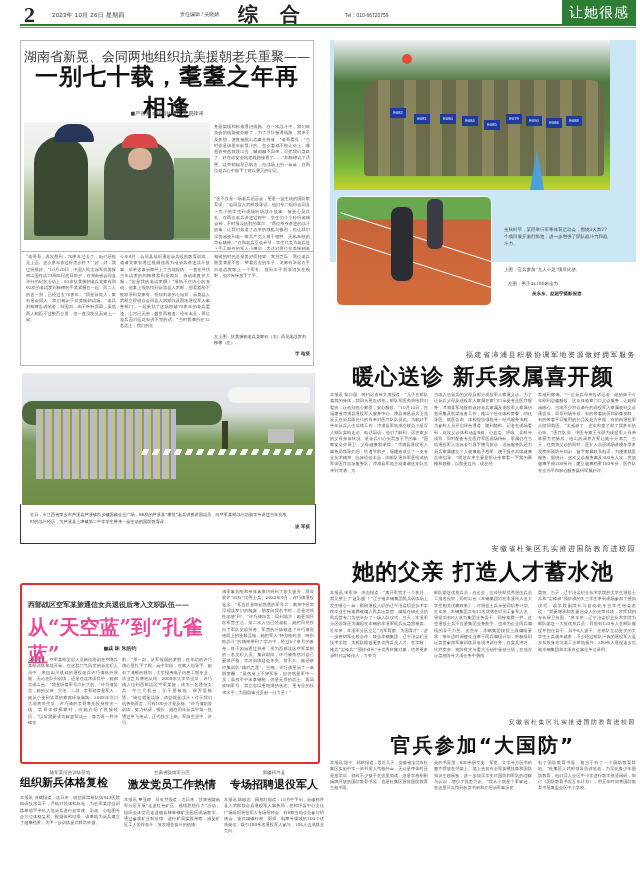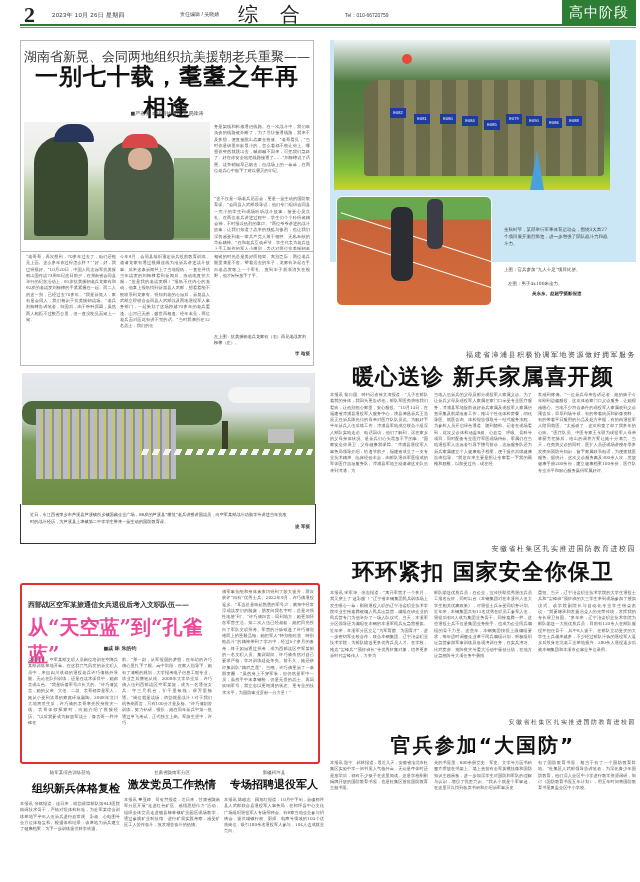--- a/index.html
+++ b/index.html
@@ -2,21 +2,21 @@
 <html><head>
 <meta charset="utf-8">
 <style>
 *{box-sizing:border-box;margin:0;padding:0}
 html,body{width:640px;height:882px;background:#fff;overflow:hidden}
 body{position:relative;font-family:"DejaVu Serif",serif;color:#222}
 .abs{position:absolute}
 .hdr-num{left:24px;top:2px;font-size:22px;font-family:"Liberation Serif",serif;font-weight:bold;color:#222}
 .hdr-date{left:52px;top:11px;font-size:6px;font-family:"Liberation Sans",sans-serif;color:#333;letter-spacing:0.3px}
 .hdr-editor{left:180px;top:11px;font-size:5px;font-family:"Liberation Sans",sans-serif;color:#444}
-.hdr-sec{left:238px;top:1px;font-size:20px;font-weight:normal;font-family:"DejaVu Sans",sans-serif;letter-spacing:22px;color:#222}
+.hdr-sec{left:238px;top:1px;font-size:20px;font-weight:bold;font-family:"DejaVu Sans",sans-serif;letter-spacing:22px;color:#222}
 .hdr-tel{left:345px;top:12px;font-size:5px;font-family:"Liberation Sans",sans-serif;color:#444}
 .hdr-logo{left:562px;top:0;width:74px;height:24px;background:#2e7d34;color:#fff;font-size:14px;text-align:center;line-height:24px;font-family:"DejaVu Serif",serif;letter-spacing:1px}
 .hdr-rule{left:20px;top:24px;width:616px;height:2px;background:#2e7d34}
 .hdr-rule2{left:20px;top:27px;width:616px;height:0.5px;background:#888}
 
 .box1{left:20px;top:40px;width:294px;height:212px;border:1.5px solid #bbb}
 .kicker{font-size:13px;text-align:right;color:#333;font-weight:normal}
 .big-title{font-family:"DejaVu Sans",sans-serif;font-weight:bold;text-align:center;color:#111;letter-spacing:1px}
 .byline{font-size:5px;text-align:center;color:#444}
 .col{font-size:4.2px;line-height:6.3px;color:#555;text-align:justify;overflow:hidden;word-break:break-all}
@@ -32,21 +32,21 @@
 .redbox{left:20px;top:583px;width:300px;height:181px;border:2px solid #e03030;border-radius:3px}
 </style>
 </head>
 <body>
 
 <div class="abs hdr-num">2</div>
 <div class="abs hdr-date">2023年 10月 26日  星期四</div>
 <div class="abs hdr-editor">责任编辑 / 吴晓婧</div>
 <div class="abs hdr-sec">综合</div>
 <div class="abs hdr-tel">Tel：010-66720759</div>
-<div class="abs hdr-logo">高中阶段</div>
+<div class="abs hdr-logo">让她很感暖心</div>
 <div class="abs hdr-rule"></div>
 <div class="abs hdr-rule2"></div>
 
 <div class="abs box1"></div>
 <div class="abs kicker" style="left:24px;top:48px;width:286px">湖南省新晃、会同两地组织抗美援朝老兵重聚——</div>
 <div class="abs big-title" style="left:24px;top:61px;width:286px;font-size:23px">一别七十载，耄耋之年再相逢</div>
 <div class="abs byline" style="left:24px;top:110px;width:286px">■严石衡  本报特约通讯员  易锋涛</div>
 <div class="abs photo" style="left:24px;top:122px;width:186px;height:118px;background:linear-gradient(180deg,#f3f3f3 0%,#e8ece4 35%,#b7c9a3 60%,#8aa075 100%)">
   <div class="abs" style="left:10px;top:14px;width:54px;height:100px;background:#3a4a30;border-radius:28px 28px 4px 4px"></div>
   <div class="abs" style="left:30px;top:2px;width:40px;height:18px;background:#27365a;border-radius:20px 20px 2px 2px"></div>
@@ -103,21 +103,21 @@
   <div class="abs" style="left:206px;top:14px;width:82px;height:16px;background:#f4f4f4;border-radius:8px 2px 2px 8px"></div>
   <div class="abs" style="left:120px;top:76px;width:170px;height:6px;background:repeating-linear-gradient(90deg,#f4f4f4 0 6px,transparent 6px 11px);transform:skewX(-20deg)"></div>
   <div class="abs" style="left:200px;top:48px;width:6px;height:28px;background:#3a4028"></div>
   <div class="abs" style="left:246px;top:56px;width:26px;height:14px;background:#c0c0c0"></div>
 </div>
 <div class="abs" style="left:20px;top:504px;width:296px;height:40px;border:1px solid #333;border-top:none"></div>
 <div class="abs cap" style="left:30px;top:512px;width:260px;font-size:4.2px;line-height:6.5px">近日，永江西省萍乡市芦溪县芦溪镇所乡镇国藏企业广场，86岁的芦溪县“模范”老兵讲授讲国战员，向空军某部战斗功勋学等讲述当年抗敌时的战斗经历，为芦溪县上埠镇第二中学学生带来一堂生动的国防教育课。</div>
 <div class="abs cap" style="left:270px;top:523px;width:40px;text-align:right;font-weight:bold">凌  军摄</div>
 
 <div class="abs sec-kicker" style="left:330px;top:544px;width:306px">安徽省杜集区扎实推进国防教育进校园</div>
-<div class="abs sec-title" style="left:330px;top:557px;width:306px">环环紧扣  国家安全你保卫</div>
+<div class="abs sec-title" style="left:330px;top:557px;width:306px">她的父亲  打造人才蓄水池</div>
 <div class="abs col" style="left:330px;top:590px;width:98px;height:116px">本报讯  宋军华、张志报道：“离开军营才一个多月，我又穿上了‘迷彩服’！”辽宁省本钢集团民兵训练场上发生暖心一幕：刚刚退役入职的辽宁冶金职业技术学院毕业生徐嘉腾被编入民兵应急营，编组在班企业的民兵营专门为他举办了一场入队仪式。当天，本溪军分区领导还为编组在本钢的本溪军民兵应急营授旗。近年来，本溪军分区立足“为军育苗、为国育才”，进一步密切军企校合作，联合本钢集团、辽宁冶金职业技术学院，为部队输送更多优秀兵员人才。在学校，推选“雷锋兵”“预征班长”等优秀征集对象，培养更多新时代雷锋传人，力争为</div>
 <div class="abs col" style="left:434px;top:590px;width:98px;height:116px">部队输送优质兵员；在企业，宣传扶助优秀退伍兵员工报名应征，同时出台《本钢集团对在本溪市入伍大学生相关优惠政策》，对退役士兵享受同职务计划。近年来，本钢集团共有11名优秀在职员工参军入伍，退役后有8人成为集团业务骨干。同徐嘉腾一样，这些退役士兵不仅是集团业务能手，也成为企业民兵编组的骨干力量。这些年，本钢集团按照上级编组要求，每年适时调整企业基干民兵编组计划，积极组织应急营参加军事训练及各项演训任务，在实兵演习、比武竞赛、抢险救灾等重大活动中屡创佳绩，在地方应急抢险等大项任务中勇挑</div>
 <div class="abs col" style="left:538px;top:590px;width:98px;height:116px">重担。当天，辽宁冶金职业技术学院的大学生退役士兵和“雷锋班”预征班的大三学生来到现场参加了授旗仪式。该学院副院长与自动化专业学生徐金杰说：“我要继承和发扬冶金人的光荣传统，发挥我的专长保卫祖国。”多年来，辽宁冶金职业技术学院为部队输送一大批优质兵员，目前有120余人在部队服役并担任骨干，其中8人提干。在部队立功受奖的大学生士兵越来越多，不少经过部队淬炼的退役军人返乡后投身在北老工业基地振兴，280余人退役返乡后被本钢集团和本溪市企事业单位录用。</div>
 
 <div class="abs redbox"></div>
 <div class="abs" style="left:28px;top:600px;width:180px;font-size:7px;color:#333;font-weight:bold">西部战区空军某旅通信女兵退役后考入文职队伍——</div>
 <div class="abs" style="left:28px;top:614px;width:186px;font-size:20px;font-weight:bold;color:#ec4899;font-family:'DejaVu Serif',serif">从“天空蓝”到“孔雀蓝”</div>
 <div class="abs byline" style="left:60px;top:645px;width:120px;font-weight:bold">■戚  昧  朱皓钧</div>
 <div class="abs col" style="left:28px;top:657px;width:90px;height:100px">金秋时节，空军某部文职人员岗位培训在空降兵某部训练基地开幕。在这群意气风发的新文职人员中，来自四川成都的退役老兵许巧倩格外显眼。无论在队列训练，还是在战术课目中，她都表现出色。“我是听着军号声长大的。”许巧倩笑言，她的父亲、大伯、二叔、表哥都曾是军人，她从小受到浓厚的家庭环境熏陶。2008年汶川大地震发生后，许巧倩的表哥率先投身救灾一线。表哥休假探家时，向她介绍了救援经历。“以后我要成为解放军战士，像表哥一样冲锋在</div>
 <div class="abs col" style="left:122px;top:657px;width:90px;height:100px">前。”那一刻，从军报国的梦想，在年幼的许巧倩心里扎下了根。高中阶段，在家人指导下，她有了清晰的规划：大学报考电子信息工程专业，毕业之后携笔从戎。2008年大学毕业后，许巧倩入伍到西部战区空军某旅，成为一名通信女兵。守三尺机台，护千里银线，保万里畅通。“岗位就是战场，值勤就是战斗！对于我们机务岗而言，只有100分才是及格。”许巧倩刻苦训练，努力钻研，很快，她在同年新兵中第一批通过单飞考试，正式独立上岗。军旅生涯中，许巧</div>
@@ -125,21 +125,21 @@
 
 <div class="abs sec-kicker" style="left:330px;top:718px;width:306px;font-size:6px">安徽省杜集区扎实推进国防教育进校园</div>
 <div class="abs" style="left:330px;top:732px;width:306px;text-align:center;font-size:20px;font-weight:bold;color:#111;font-family:'DejaVu Sans',sans-serif;letter-spacing:2px">官兵参加“大国防”</div>
 <div class="abs col" style="left:330px;top:760px;width:98px;height:118px">本报讯  殷宁、郭林报道：最近几天，安徽省淮北市杜集区实验中学一间书屋人气格外高，无论是午休时还是放学后，都有不少孩子在这里阅读。这是学校刚刚揭牌开放的国防教育书屋，也是杜集区首批国防教育主题书屋。</div>
 <div class="abs col" style="left:434px;top:760px;width:98px;height:118px">亮的书屋里，600余册党史、军史、文学等方面书籍整齐摆放在书架上。墙上悬挂有全军英模挂像和国防知识主题展板，进一步加深学生对国防和军队的理解与认识，增强了忧患意识。“我从小就是个军事迷，在这里可以找到各类书籍和介绍新军事历史</div>
 <div class="abs col" style="left:538px;top:760px;width:98px;height:118px">有了国防教育书屋，相当于有了一个国防教育阵地。”杜集区人武部领导告诉笔者，为深化青少年国防教育，他们深入全区中小学进行教学资源调研，制订《国防教育书屋五年计划》，用五年时间将国防教育书屋覆盖全区中小学校。</div>
 
 <div class="abs" style="left:20px;top:770px;width:300px;height:112px">
   <div class="abs" style="left:0;top:0;width:100px">
     <div style="font-size:4.5px;text-align:center;color:#555">陆军某综合训练基地</div>
-    <div style="font-size:11px;text-align:right;font-weight:bold;color:#111;font-family:'DejaVu Sans',sans-serif;margin-top:6px">组织新兵体格复检</div>
+    <div style="font-size:11px;text-align:left;font-weight:bold;color:#111;font-family:'DejaVu Sans',sans-serif;margin-top:0">组织新兵体格复检</div>
     <div class="col" style="margin-top:5px;height:80px">本报讯  张斌报道：连日来，联勤保障部队第943医院抽调技术骨干，严格对照体检标准，为驻军某综合训练基地下半年入伍新兵进行血常规、彩超、心电图等全方位体格复检。根据体检结果，该基地为新兵建立了健康档案，为下一步训练提供科学依据。</div>
   </div>
   <div class="abs" style="left:104px;top:0;width:96px">
     <div style="font-size:4.5px;text-align:center;color:#555">甘肃省陇南军分区</div>
     <div style="font-size:11px;text-align:center;font-weight:bold;color:#111;font-family:'DejaVu Sans',sans-serif;margin-top:2px">激发党员工作热情</div>
     <div class="col" style="margin-top:5px;height:80px">本报讯  董亚峰、司有慧报道：近日来，甘肃省陇南军分区开展“走进红色矿区、感悟思想伟力”活动，组织全体党员走进徽县柳林镇矿业园区现场教学，通过参观矿业科技馆、进行矿洞实践考察，感受矿区工人苦作奋斗，激发艰苦奋斗的热情。</div>
   </div>
   <div class="abs" style="left:204px;top:0;width:100px">
     <div style="font-size:4.5px;text-align:center;color:#555">新疆柯坪县</div>
     <div style="font-size:11px;text-align:center;font-weight:bold;color:#111;font-family:'DejaVu Sans',sans-serif;margin-top:2px">专场招聘退役军人</div>

